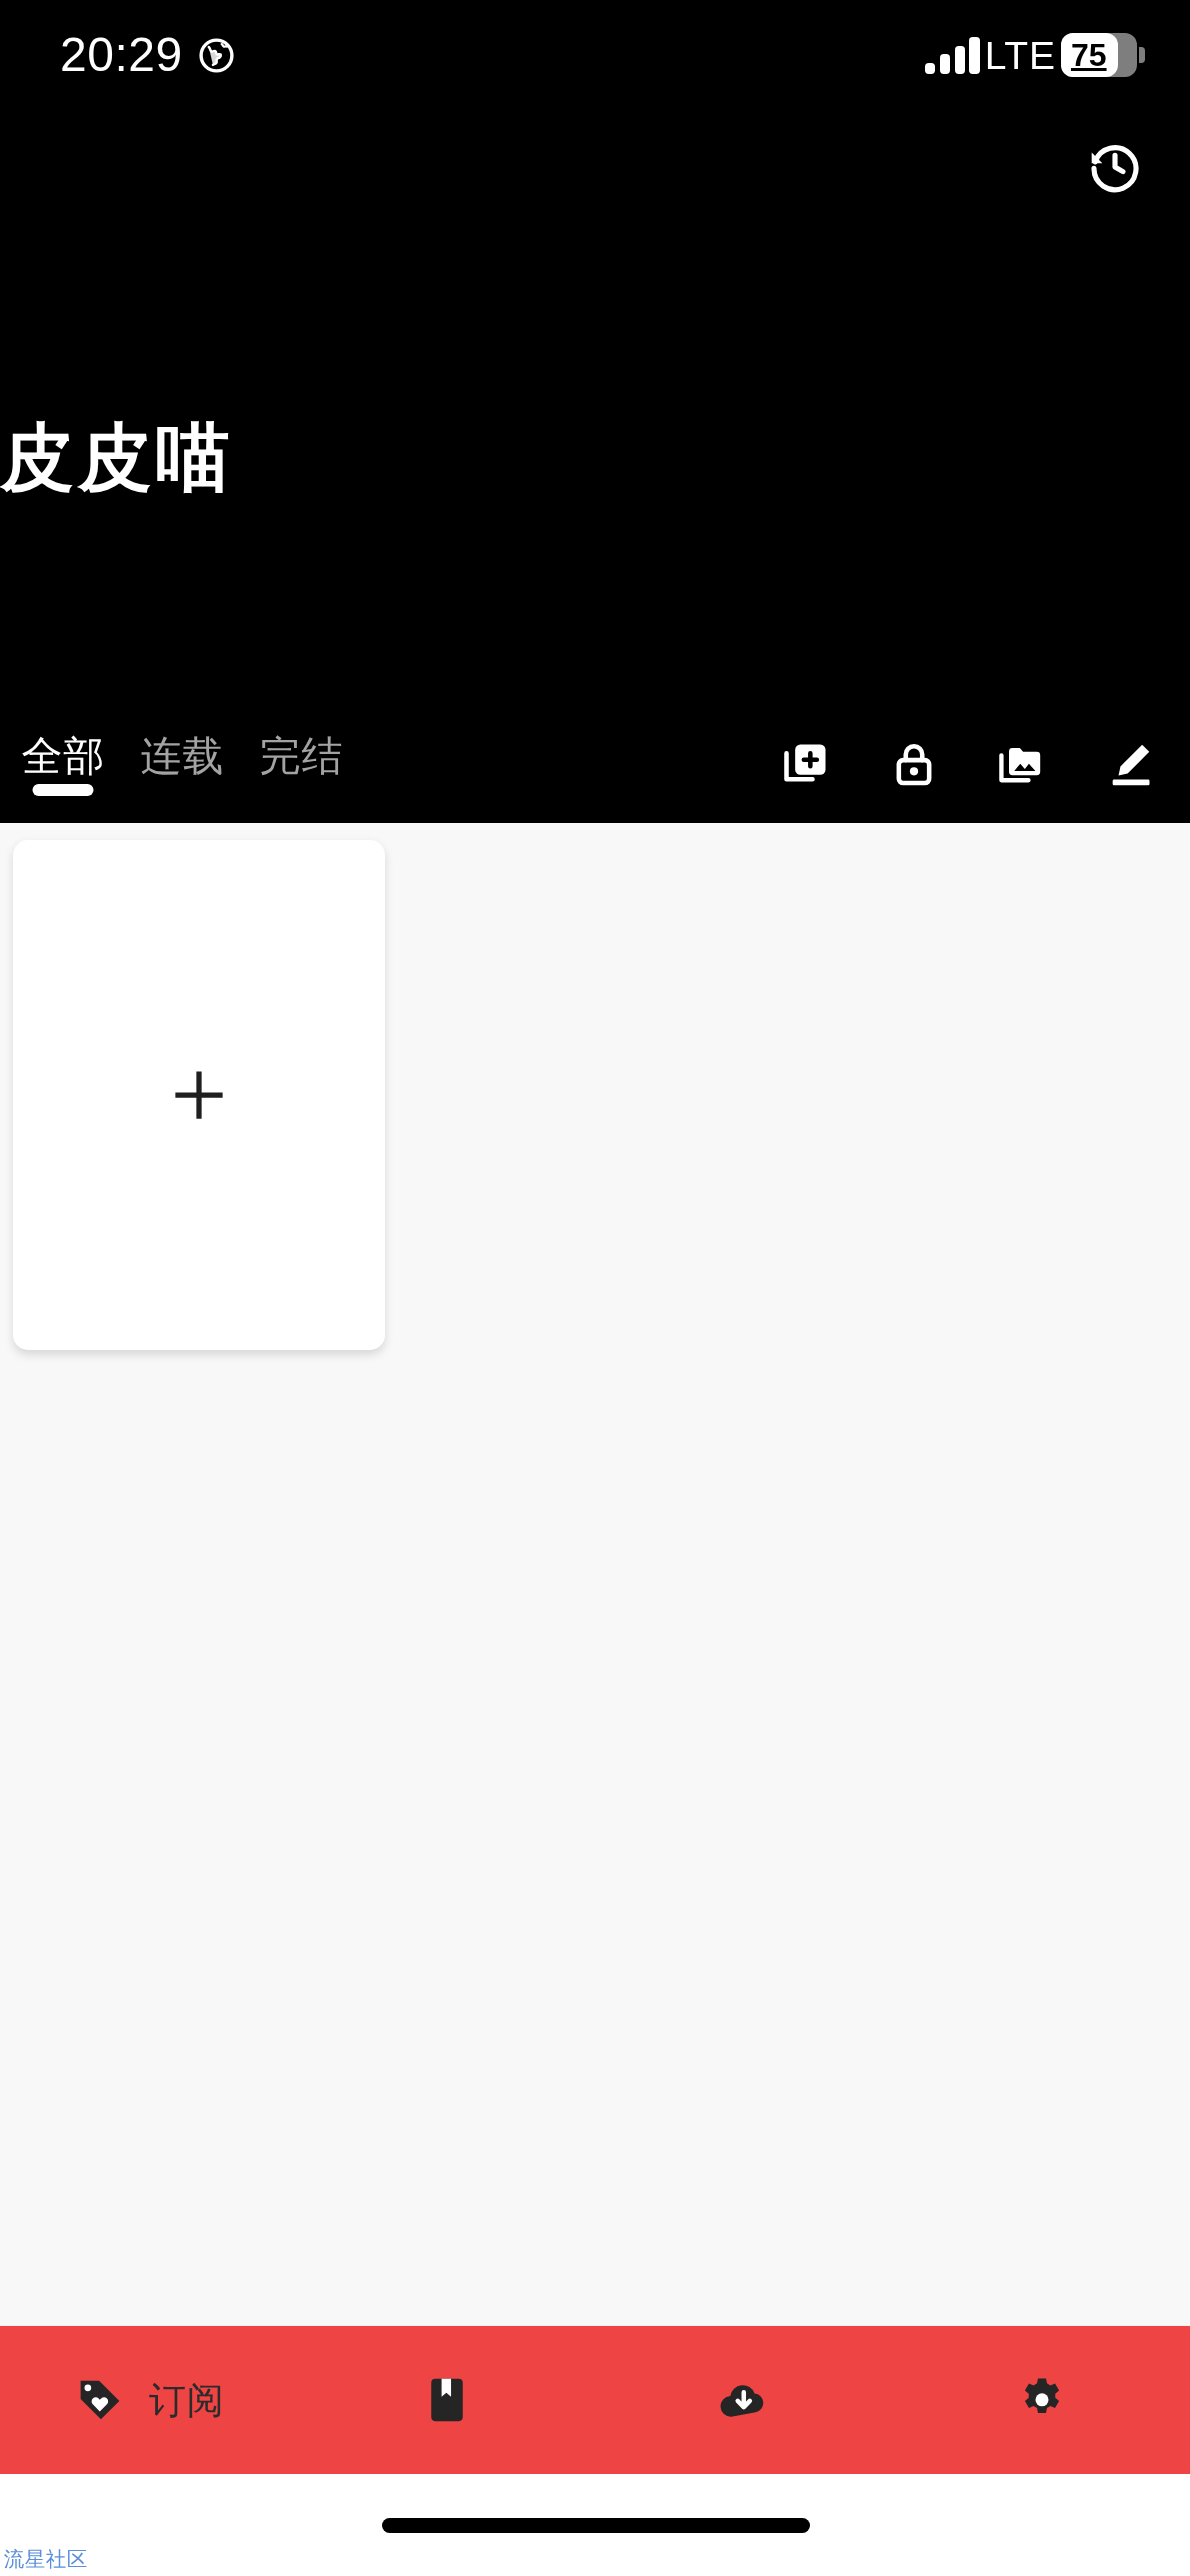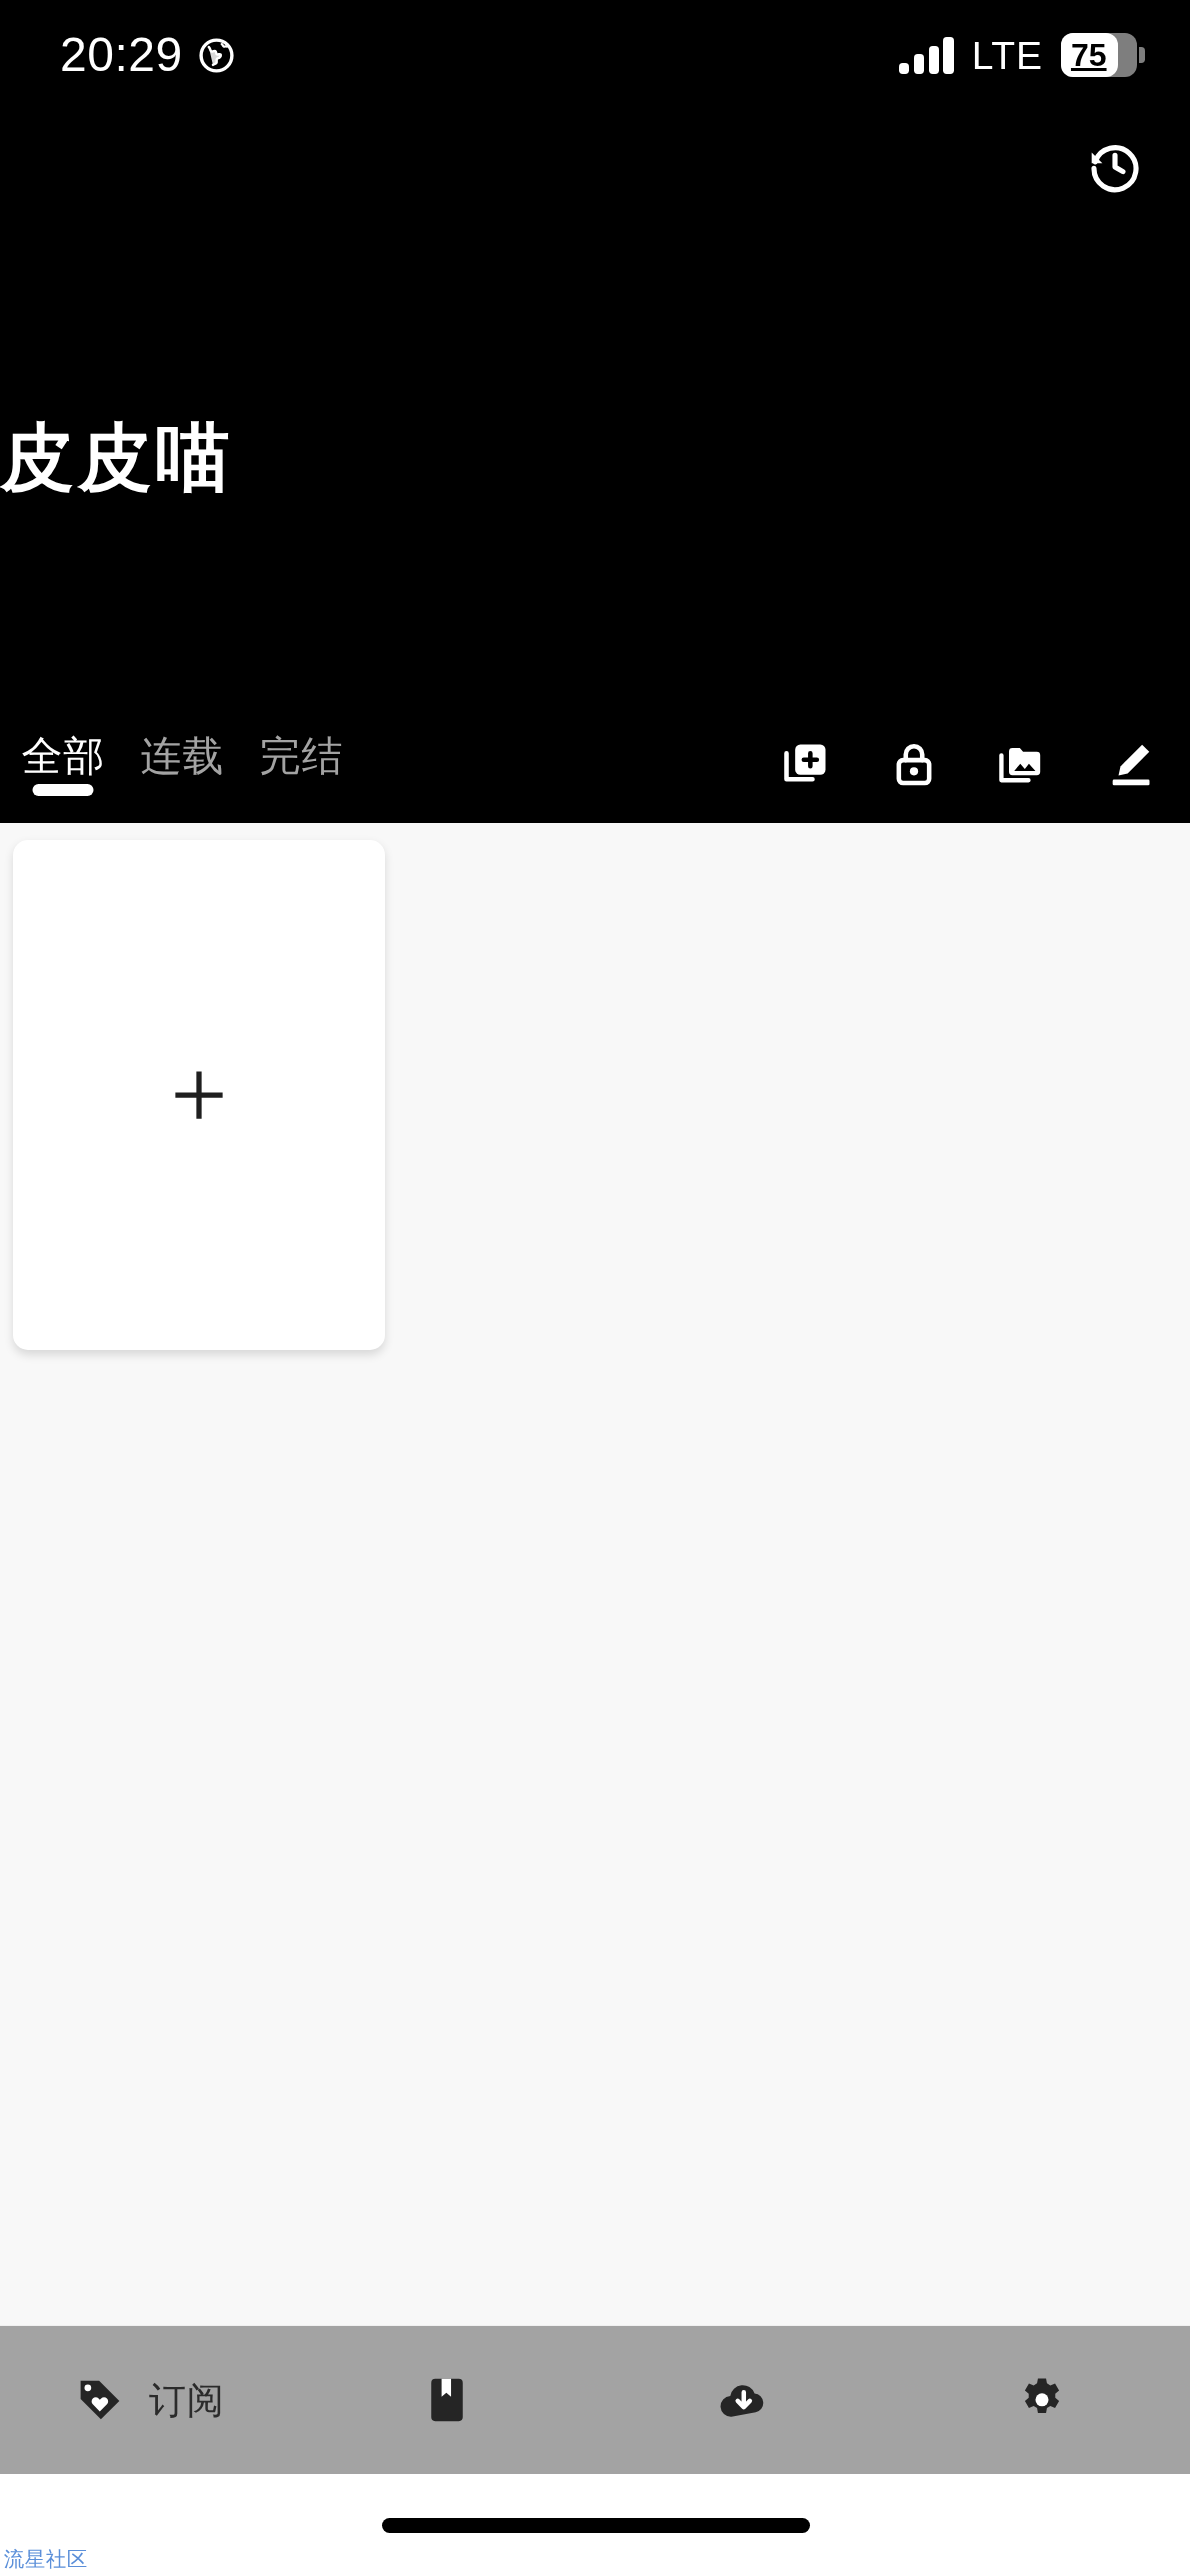--- a/index.html
+++ b/index.html
@@ -33,21 +33,21 @@
     padding:0 54px 0 60px;
     justify-content:space-between;
     text-decoration:underline;
   }
   .status-left { display:flex; align-items:center; gap:15px; }
   .clock {
     color:#ffffff; font-size:48px; font-weight:400;
     letter-spacing:0.5px; line-height:1;
   }
   .globe-icon { width:37px; height:37px; display:block; }
-  .status-right { display:flex; align-items:center; gap:18px; }
+  .status-right { display:flex; align-items:center; gap:5px; }
   .signal { display:flex; align-items:flex-end; gap:4.7px; height:37px; }
   .signal i { display:block; width:10.2px; background:#ffffff; border-radius:3.7px; }
   .signal i:nth-child(1){ height:11px; }
   .signal i:nth-child(2){ height:19.5px; }
   .signal i:nth-child(3){ height:28px; }
   .signal i:nth-child(4){ height:37px; }
   .lte {
     color:#ffffff; font-size:39px; font-weight:500;
     letter-spacing:0.9px; line-height:1;
   }
@@ -149,21 +149,21 @@
     box-shadow:0 4.7px 9.3px rgba(0,0,0,0.13);
     display:flex; align-items:center; justify-content:center;
     cursor:pointer;
   }
   .plus-icon { width:60px; height:60px; display:block; }
 
   
   .bottomnav {
     flex:0 0 149px;
     height:149px;
-    background:#a3a3a3;
+    background:#ef4444;
     display:flex; align-items:center;
     border-top:0.9px solid #f0f0f0;
   }
   .navitem {
     flex:1;
     display:flex; align-items:center; justify-content:center;
     gap:22px;
     cursor:pointer;
     height:100%;
   }

